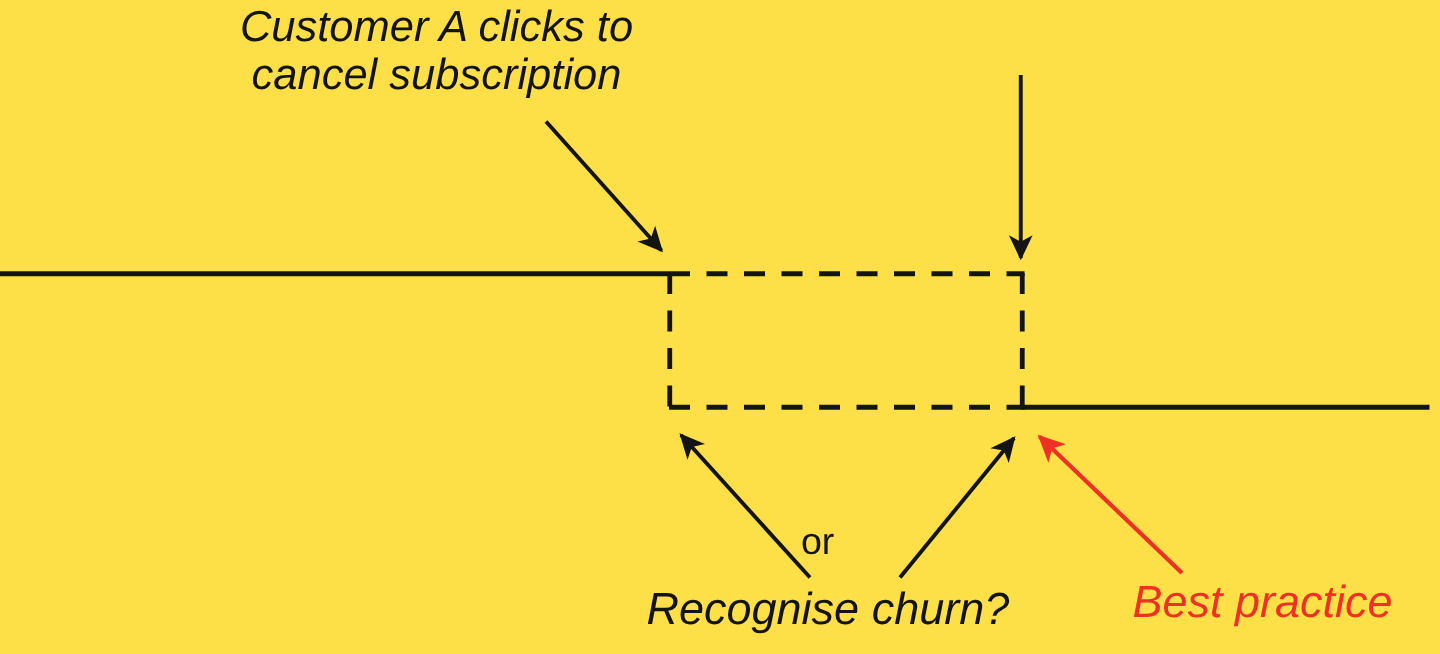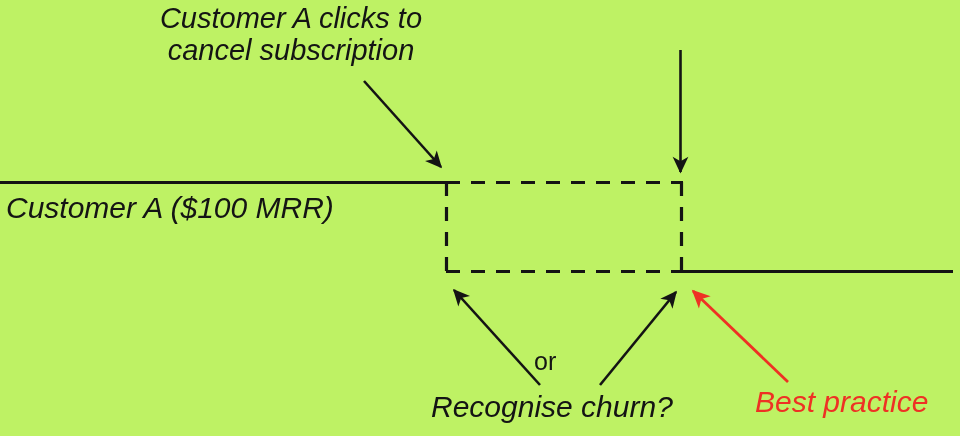--- a/index.html
+++ b/index.html
@@ -4,21 +4,21 @@
 <style>
   html, body {
     margin: 0;
     padding: 0;
     background: #ffffff;
   }
   #canvas {
     position: relative;
     width: 960px;
     height: 436px;
-    background: #bef264;
+    background: #fde047;
     overflow: hidden;
     font-family: "Liberation Sans", sans-serif;
   }
   #diagram-svg {
     position: absolute;
     left: 0;
     top: 0;
     width: 960px;
     height: 436px;
   }
@@ -114,21 +114,20 @@
     <line x1="600" y1="385" x2="676" y2="292" stroke="#141414" stroke-width="2.6" marker-end="url(#arrow-black)"></line>
 
     <line x1="788" y1="382" x2="693" y2="291" stroke="#ee3124" stroke-width="2.8" marker-end="url(#arrow-red)"></line>
 
   </svg>
 
   <div class="lbl italic" id="label-cancel-click">Customer A clicks to
 cancel subscription</div>
 
 
-  <div class="lbl italic" id="label-customer-a-mrr">Customer A ($100 MRR)</div>
 
 
   <div class="lbl roman" id="label-or">or</div>
 
   <div class="lbl italic" id="label-recognise-churn">Recognise churn?</div>
 
   <div class="lbl italic" id="label-best-practice">Best practice</div>
 
 </div>
 

